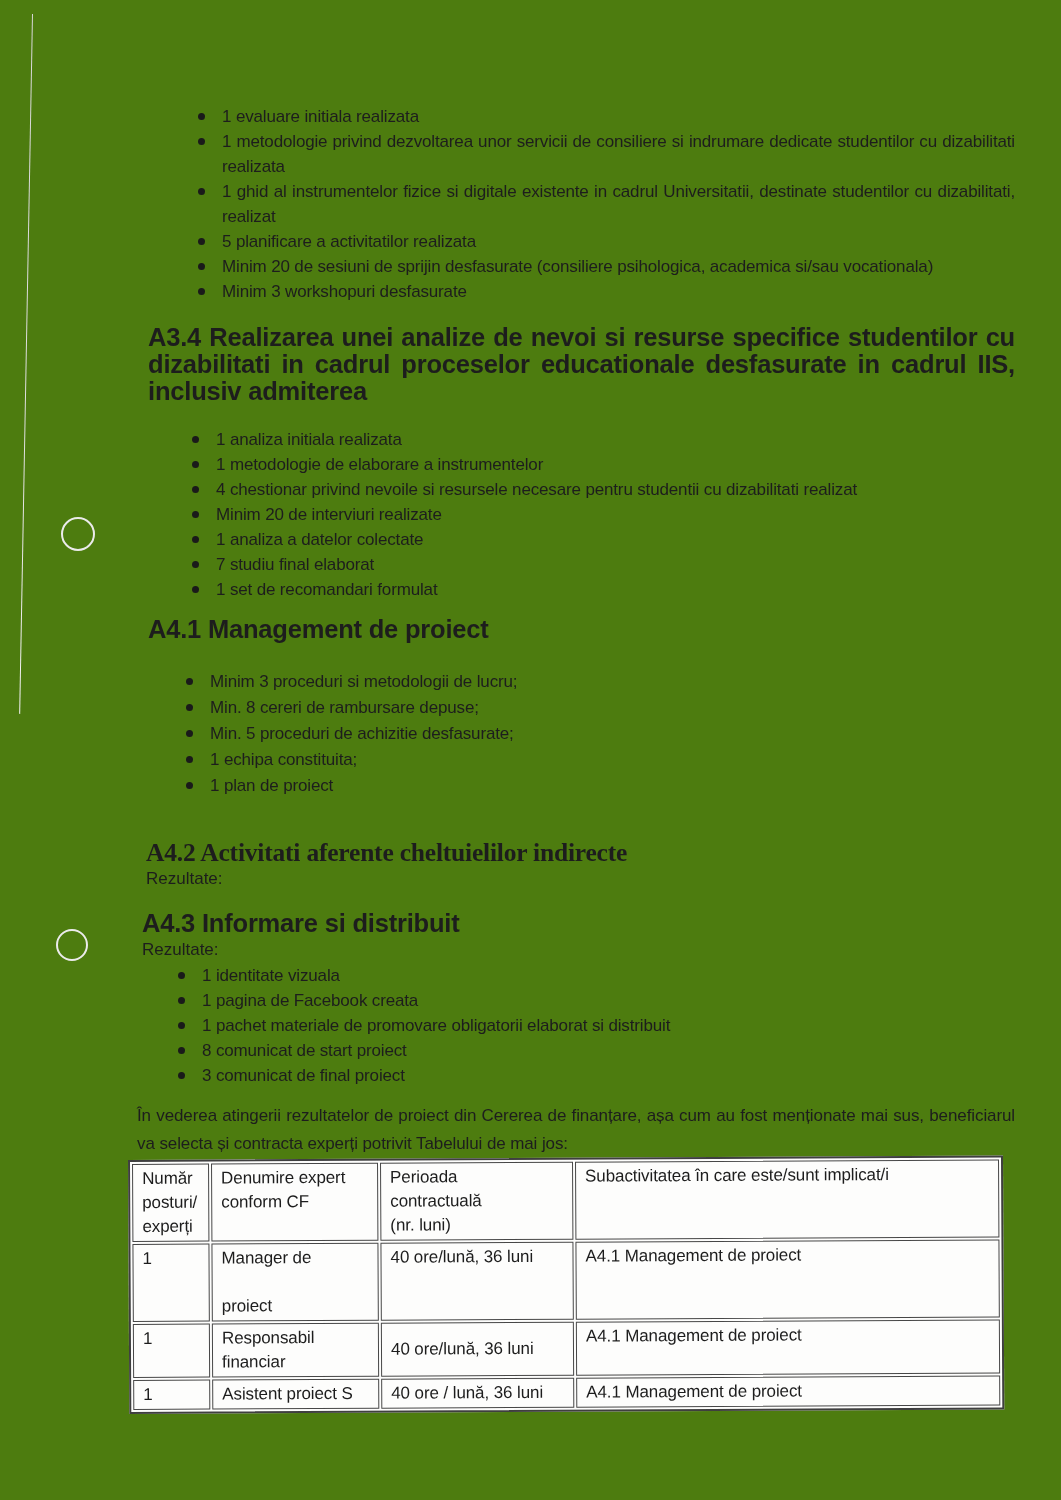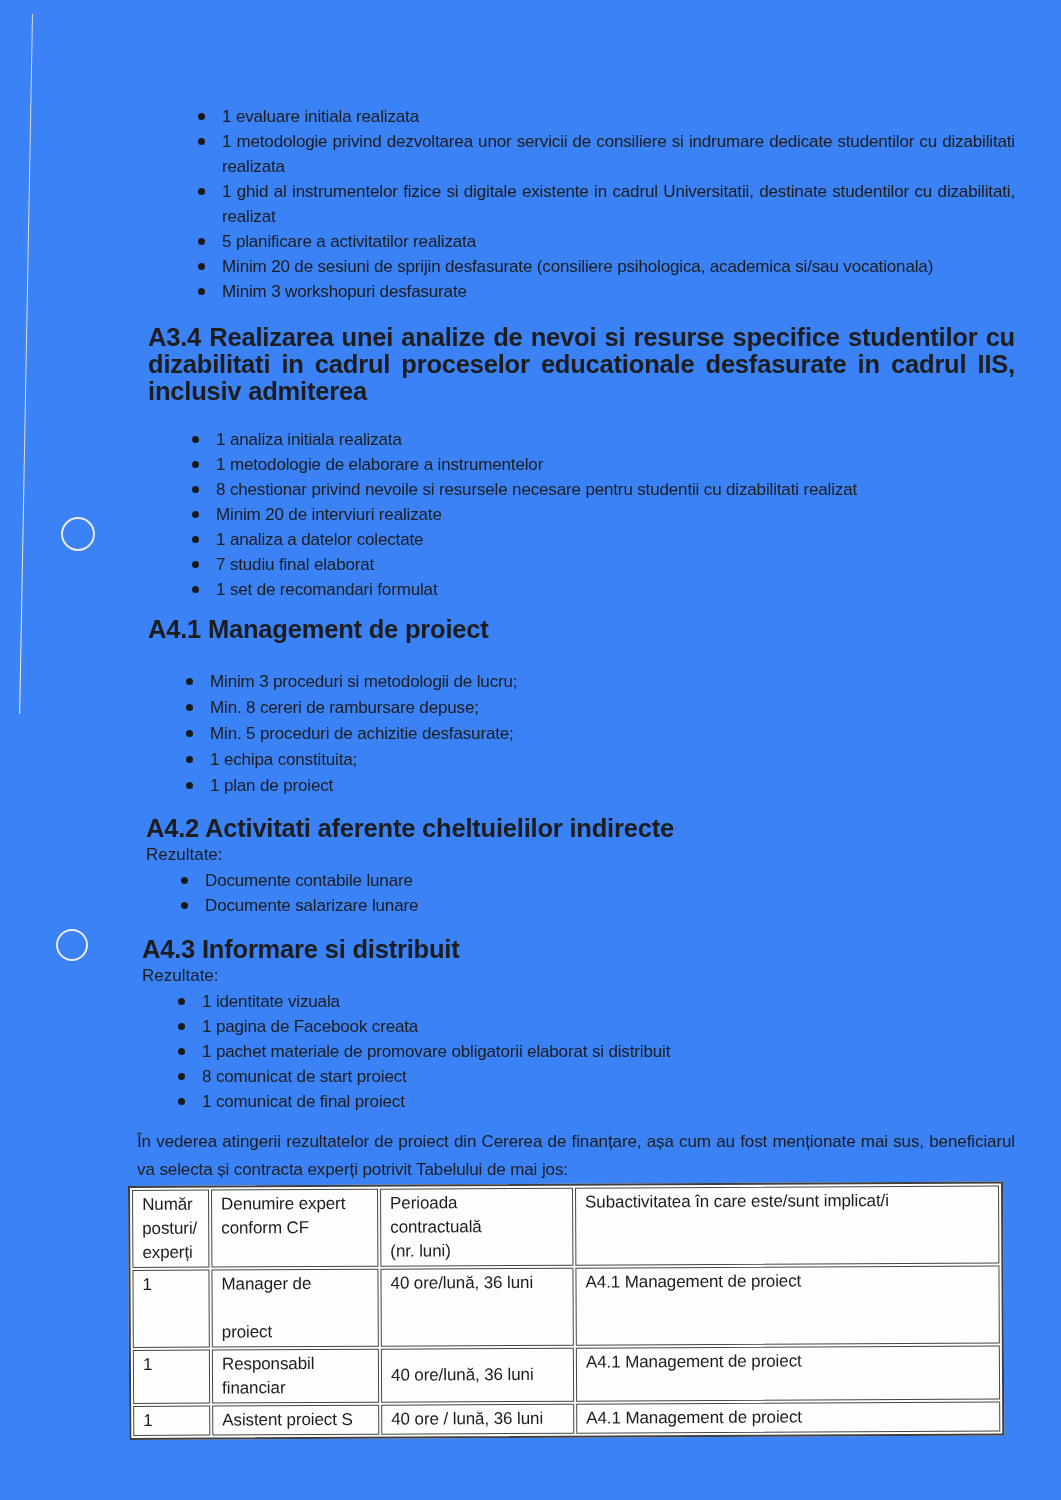--- a/index.html
+++ b/index.html
@@ -1,20 +1,20 @@
 <!DOCTYPE html>
 <html lang="ro"><head>
 <meta charset="utf-8">
 <style>
   html, body { margin: 0; padding: 0; background: #ffffff; }
   .page {
     position: relative;
     width: 1061px;
     height: 1500px;
-    background: #3b82f6;
+    background: #4d7c0f;
     overflow: hidden;
     font-family: "Liberation Sans", sans-serif;
     color: #1d1d1d;
     font-size: 17px;
   }
   
   .scan-line {
     position: absolute;
     left: 32px; top: 14px;
     width: 1px; height: 700px;
@@ -58,21 +58,21 @@
     margin: 0;
   }
   .h-a34 { margin: 20px 0 0 8px; text-align: justify; }
   .l-a34 { margin: 22px 0 6px 52px; }
   .l-a34 .bitem { line-height: 25px; }
 
   .h-a41 { margin: 14px 0 0 8px; }
   .l-a41 { margin: 26px 0 0 46px; }
   .l-a41 .bitem { line-height: 26px; }
 
-  .h-a42 { margin: 16px 0 0 6px; }
+  .h-a42 { margin: 40px 0 0 6px; font-family: Liberation Serif, serif; }
   .rez { line-height: 26px; margin: 0 0 0 6px; }
   .l-a42 { margin: 0 0 0 41px; }
   .l-a42 .bitem { line-height: 25px; }
 
   .h-a43 { margin: 18px 0 0 2px; }
   .rez43 { margin-left: 2px; }
   .l-a43 { margin: 0 0 0 38px; }
   .l-a43 .bitem { line-height: 25px; }
 
   .para {
@@ -156,21 +156,21 @@
       <div class="bitem">
           <span class="dot"></span>
           <span class="itxt">1 analiza initiala realizata</span>
         </div>
       <div class="bitem">
           <span class="dot"></span>
           <span class="itxt">1 metodologie de elaborare a instrumentelor</span>
         </div>
       <div class="bitem">
           <span class="dot"></span>
-          <span class="itxt">8 chestionar privind nevoile si resursele necesare pentru studentii cu dizabilitati realizat</span>
+          <span class="itxt">4 chestionar privind nevoile si resursele necesare pentru studentii cu dizabilitati realizat</span>
         </div>
       <div class="bitem">
           <span class="dot"></span>
           <span class="itxt">Minim 20 de interviuri realizate</span>
         </div>
       <div class="bitem">
           <span class="dot"></span>
           <span class="itxt">1 analiza a datelor colectate</span>
         </div>
       <div class="bitem">
@@ -204,30 +204,20 @@
         </div>
       <div class="bitem">
           <span class="dot"></span>
           <span class="itxt">1 plan de proiect</span>
         </div>
     </div>
 
     <h2 class="heading h-a42">A4.2 Activitati aferente cheltuielilor indirecte</h2>
     <div class="rez">Rezultate:</div>
 
-    <div class="blist l-a42">
-      <div class="bitem">
-          <span class="dot"></span>
-          <span class="itxt">Documente contabile lunare</span>
-        </div>
-      <div class="bitem">
-          <span class="dot"></span>
-          <span class="itxt">Documente salarizare lunare</span>
-        </div>
-    </div>
 
     <h2 class="heading h-a43">A4.3 Informare si distribuit</h2>
     <div class="rez rez43">Rezultate:</div>
 
     <div class="blist l-a43">
       <div class="bitem">
           <span class="dot"></span>
           <span class="itxt">1 identitate vizuala</span>
         </div>
       <div class="bitem">
@@ -237,21 +227,21 @@
       <div class="bitem">
           <span class="dot"></span>
           <span class="itxt">1 pachet materiale de promovare obligatorii elaborat si distribuit</span>
         </div>
       <div class="bitem">
           <span class="dot"></span>
           <span class="itxt">8 comunicat de start proiect</span>
         </div>
       <div class="bitem">
           <span class="dot"></span>
-          <span class="itxt">1 comunicat de final proiect</span>
+          <span class="itxt">3 comunicat de final proiect</span>
         </div>
     </div>
 
     <p class="para">În vederea atingerii rezultatelor de proiect din Cererea de finanțare, așa cum au fost menționate mai sus, beneficiarul va selecta și contracta experți potrivit Tabelului de mai jos:</p>
 
     <table class="etable">
       <colgroup>
         <col class="c1">
           <col class="c2">
           <col class="c3">

